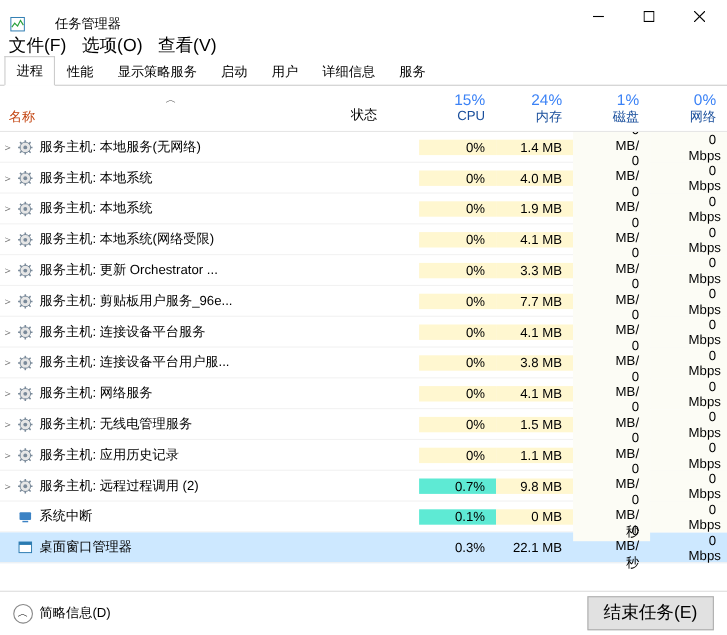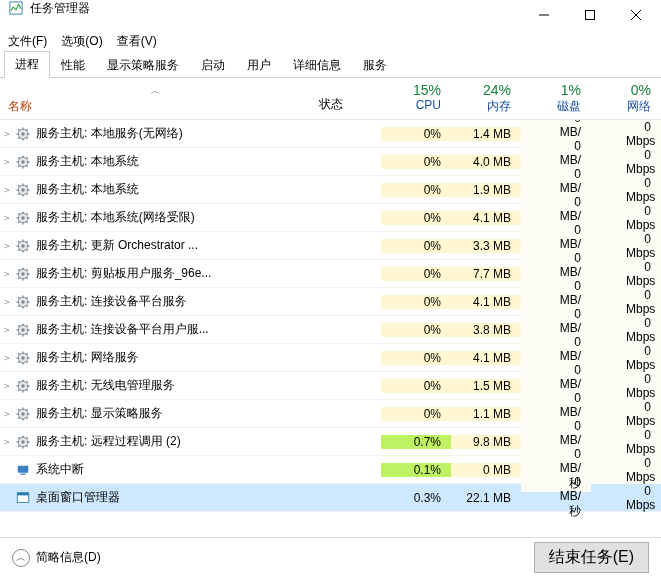--- a/index.html
+++ b/index.html
@@ -1,44 +1,44 @@
 <!DOCTYPE html>
 <html><head>
 <meta charset="utf-8">
 <style>
 * { box-sizing: border-box; margin: 0; padding: 0; }
 body { font-family: "Microsoft YaHei", "Segoe UI", sans-serif; font-size: 12px; color: #000; width: 661px; height: 577px; overflow: hidden; display: flex; flex-direction: column; background: #fff; }
-.titlebar { display: flex; align-items: flex-start; height: 30px; padding: 0 2px 0 8px; }
+.titlebar { display: flex; align-items: flex-end; height: 30px; padding: 0 2px 0 8px; gap: 20px; }
 .titlebar .icon { width: 16px; height: 16px; margin-right: 6px; display:flex; align-items:center; justify-content:center; }
 .titlebar .title { flex: 1; font-size: 12px; }
 .winbtns { display: flex; }
 .winbtn { width: 46px; height: 30px; display: flex; align-items: center; justify-content: center; color: #000; }
 .winbtn svg { width: 10px; height: 10px; }
 .menubar { display: flex; padding: 2px 8px; height: 22px; align-items: center; }
-.menubar .menuitem { margin-right: 14px; font-size: 12px; }
+.menubar .menuitem { margin-right: 14px; font-size: 16px; }
 .tabs { display: flex; border-bottom: 1px solid #ccc; padding: 0 4px; height: 26px; align-items: flex-end; }
 .tab { padding: 4px 10px 4px; font-size: 12px; border: 1px solid transparent; border-bottom: none; position: relative; bottom: -1px; text-align: right; }
 .tab.active { border-color: #ccc; background: #fff; border-bottom: 1px solid #fff; }
 .headerrow { display: flex; border-bottom: 1px solid #e6e6e6; font-size: 12px; }
 .headerrow .namecol { flex: 1; padding: 6px 8px 4px 8px; }
 .headerrow .sortarrow { text-align: center; color: #555; font-size: 10px; height: 12px; }
 .headerrow .statuscol { width: 70px; padding: 18px 8px 4px 8px; color: #000000; }
 .headerrow .metriccol { width: 70px; text-align: right; padding: 4px 10px 4px 4px; color: #1a4f9c; }
-.headerrow .metriccol .pct { font-size: 14px; color: #15803d; }
+.headerrow .metriccol .pct { font-size: 14px; color: #3b82f6; }
 .headerrow .namecol-inner { display:flex; flex-direction:column; }
 .headerrow .name-label { color: #c2410c; margin-top:2px; }
 .rows { flex: 1; overflow: hidden; }
 .row { display: flex; align-items: center; height: 28px; border-bottom: 1px solid #f2f2f2; font-size: 12px; }
 .row .expander { width: 14px; text-align: center; color: #666; font-size: 10px; cursor: default; }
 .row .expander.none { visibility: hidden; }
 .row .picon { width: 18px; display:flex; align-items:center; justify-content:center; }
 .row .pname { flex: 1; padding-left: 4px; white-space: nowrap; overflow: hidden; text-overflow: ellipsis; }
 .row .cell { width: 70px; text-align: right; padding-right: 10px; }
 .row .cell.warm { background: #fff7d0; }
-.row .cell.warm2 { background: #bef264; }
+.row .cell.warm2 { background: #5eead4; }
 .row .cell.plain { background: #fcfcf5; padding-left: 35px; }
 .row.selected { background: #cde8ff; }
 .row.selected .cell.warm, .row.selected .cell.warm2, .row.selected .cell.plain { background: transparent; }
 .footer { display: flex; align-items: center; padding: 8px 12px; border-top: 1px solid #ddd; height: 40px; }
 .footer .expandbtn { display: flex; align-items: center; gap: 6px; font-size: 12px; cursor: default; }
 .footer .expandbtn .circ { width: 18px; height: 18px; border: 1px solid #888; border-radius: 50%; display:flex; align-items:center; justify-content:center; font-size:10px; }
 .footer .spacer { flex: 1; }
 .footer .endbtn { border: 1px solid #adadad; background: #e1e1e1; padding: 4px 14px; font-size: 16px; }
 svg.gear { width:14px; height:14px; }
 svg.dwm { width:14px; height:14px; }
@@ -370,21 +370,21 @@
             <line x1="8" y1="13" x2="8" y2="15.5"></line>
             <line x1="0.5" y1="8" x2="3" y2="8"></line>
             <line x1="13" y1="8" x2="15.5" y2="8"></line>
             <line x1="2.5" y1="2.5" x2="4.3" y2="4.3"></line>
             <line x1="11.7" y1="11.7" x2="13.5" y2="13.5"></line>
             <line x1="13.5" y1="2.5" x2="11.7" y2="4.3"></line>
             <line x1="4.3" y1="11.7" x2="2.5" y2="13.5"></line>
           </g>
         </svg>
       </span>
-      <span class="pname">服务主机: 显示策略服务</span>
+      <span class="pname">服务主机: 应用历史记录</span>
       <span class="cell warm">0%</span>
       <span class="cell warm">1.1 MB</span>
       <span class="cell plain">0 MB/秒</span>
       <span class="cell plain">0 Mbps</span>
     </div>
     <div class="row">
       <span class="expander ">＞</span>
       <span class="picon">
         <svg class="gear" viewBox="0 0 16 16">
           <circle cx="8" cy="8" r="5.5" fill="#e6e6e6" stroke="#7a8a9a"></circle>

